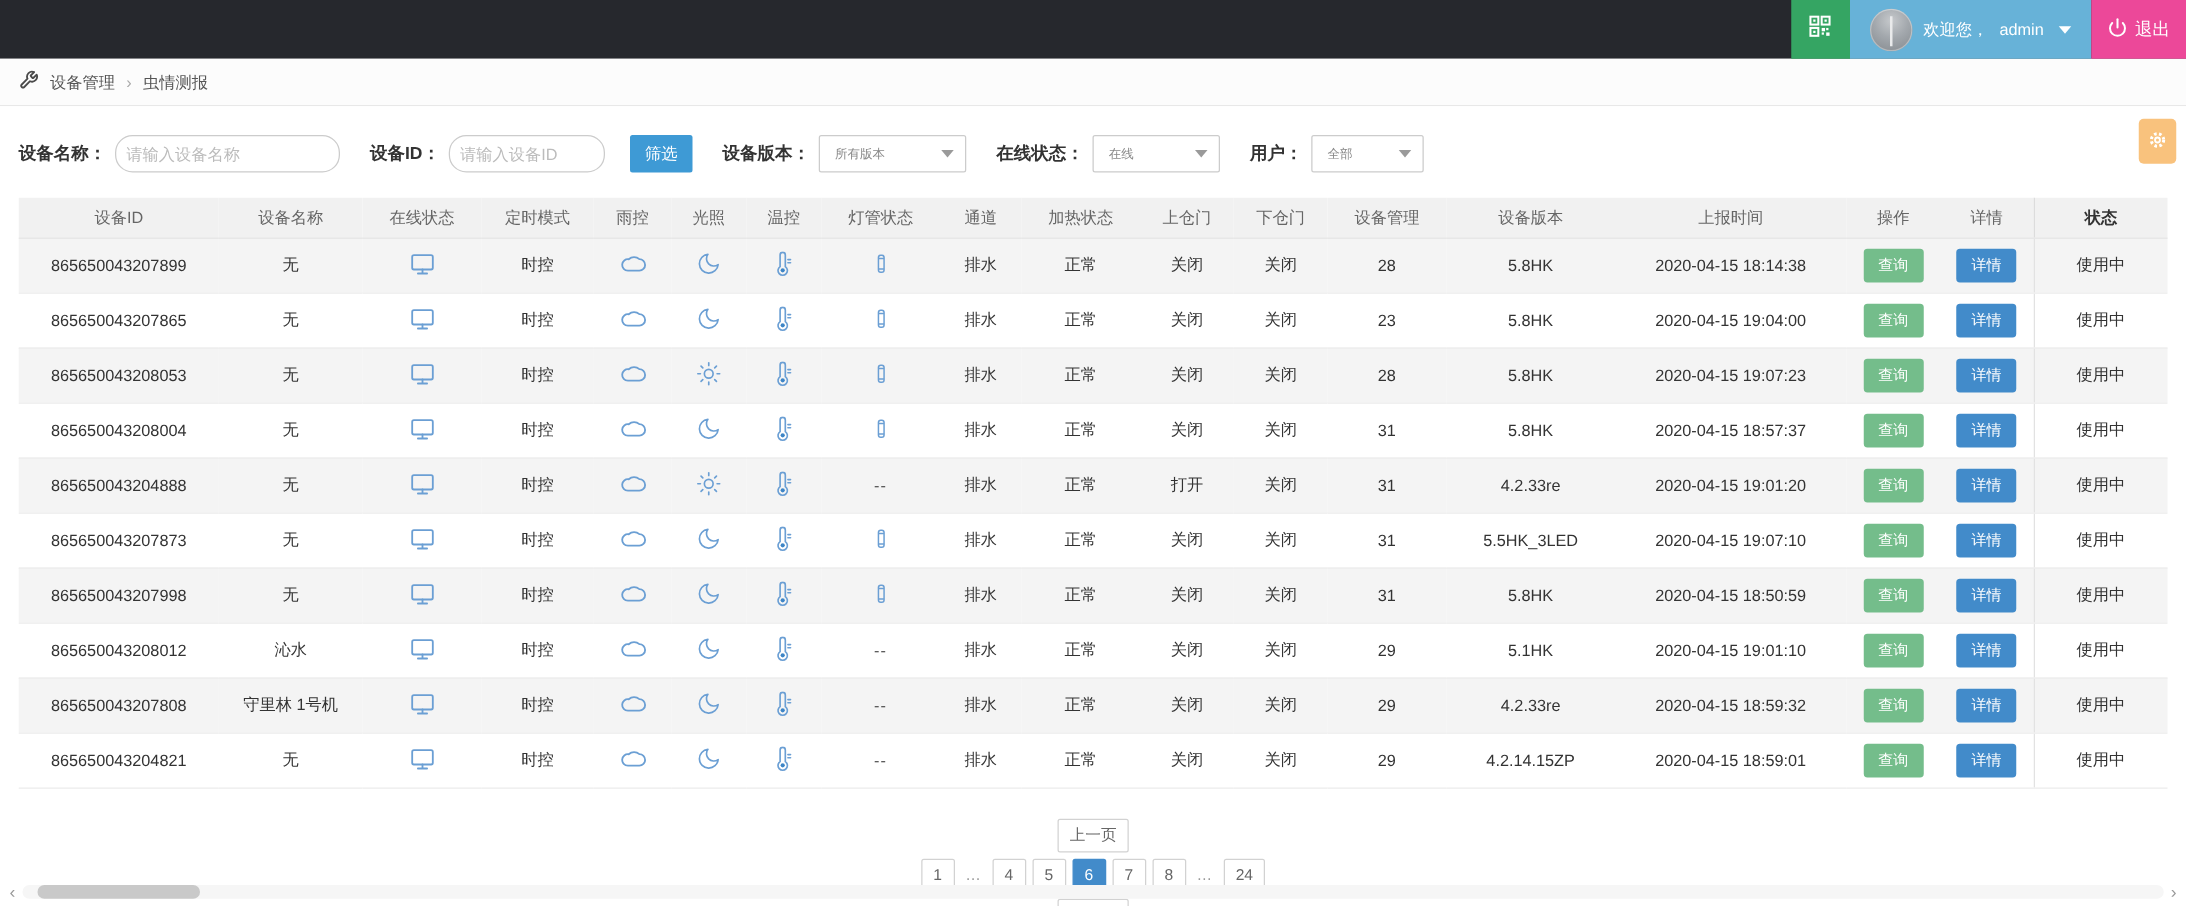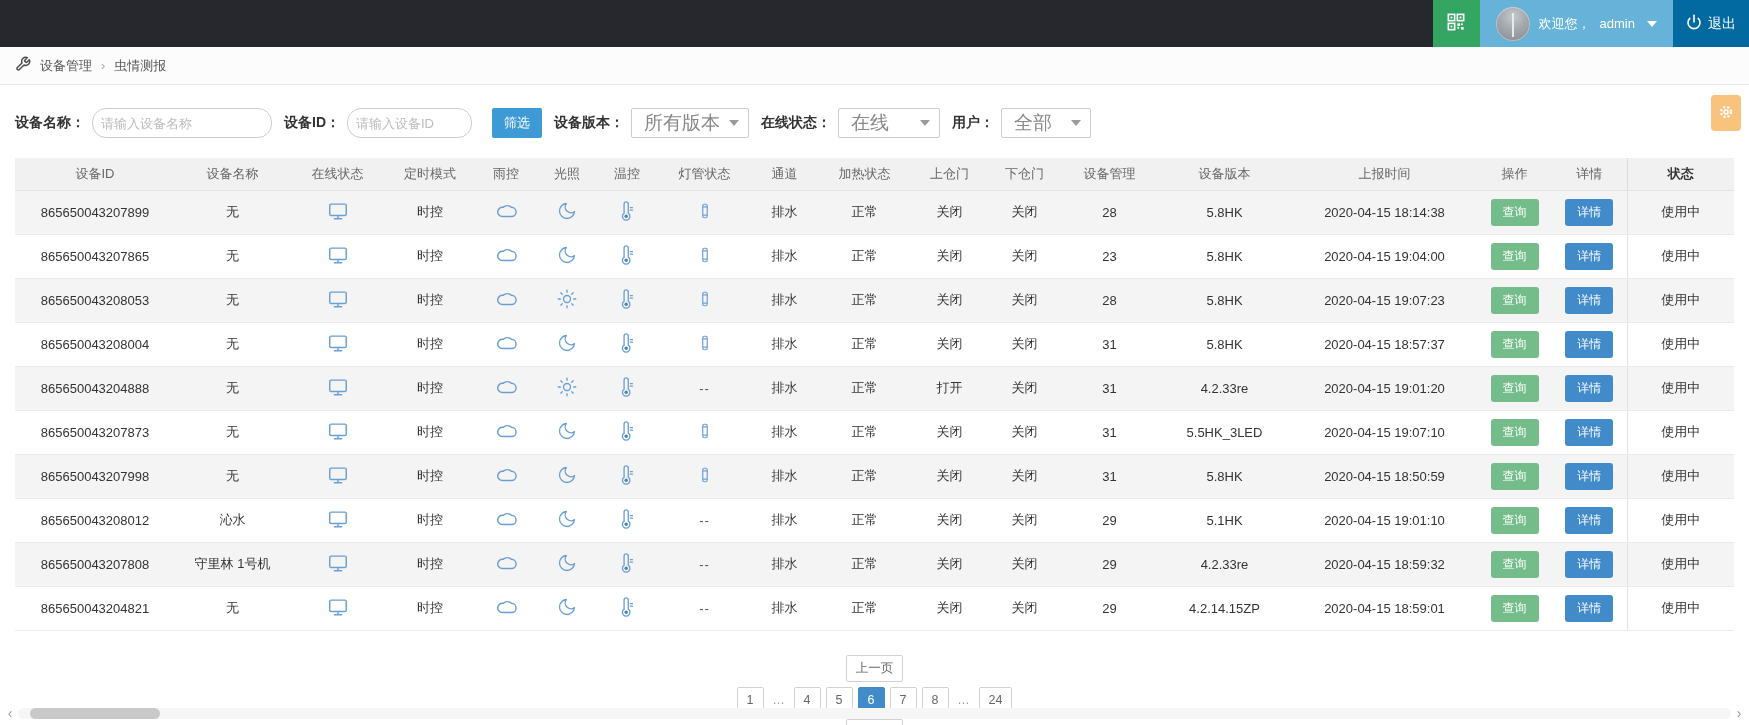--- a/index.html
+++ b/index.html
@@ -9,37 +9,37 @@
   
   .topbar { height:47px; background:#26282d; display:flex; align-items:stretch; justify-content:flex-end; }
   .tb-btn { display:flex; align-items:center; justify-content:center; cursor:pointer; }
   .tb-green { width:47px; background:#35a563; }
   .tb-user { background:#67b2d8; display:flex; align-items:center; gap:9px; padding:0 16px; color:#fff; font-size:13px; cursor:pointer; }
   .avatar { width:34px; height:34px; border-radius:50%; flex:0 0 auto;
     background:radial-gradient(circle at 50% 28%, #c6c9cc 0%, #a3a8ad 45%, #83888d 100%);
     box-shadow:inset 0 0 0 1px rgba(255,255,255,.35); position:relative; overflow:hidden; }
   .avatar::after { content:""; position:absolute; left:16px; top:6px; width:2px; height:24px; background:#e9eaeb; }
   .caret-down { width:0; height:0; border-left:5px solid transparent; border-right:5px solid transparent; border-top:6px solid #fff; margin-left:3px; }
-  .tb-red { background:#0369a1; color:#fff; display:flex; align-items:center; gap:6px; padding:0 13px; font-size:14px; cursor:pointer; }
+  .tb-red { background:#ec4899; color:#fff; display:flex; align-items:center; gap:6px; padding:0 13px; font-size:14px; cursor:pointer; }
 
   
   .breadcrumb-bar { height:38px; background:#fcfcfc; border-bottom:1px solid #e8e8e8;
     display:flex; align-items:center; gap:9px; padding:0 15px; font-size:13px; color:#555; }
   .crumb-sep { color:#aaa; font-size:13px; }
 
   
   .filter-bar { position:relative; padding:23px 15px 20px; background:#fff; display:flex; align-items:center; }
   .f-label { font-size:14px; font-weight:bold; color:#333; white-space:nowrap; margin-right:7px; }
-  .f-gap { margin-left:12px; }
+  .f-gap { margin-left:24px; }
   .f-input { height:30px; border:1px solid #ccc; border-radius:14px; padding:0 8px; font-size:13px; color:#555; outline:none; }
   .f-input::placeholder { color:#bcbcbc; }
   .w-name { width:180px; } .w-id { width:125px; }
   .btn-filter { height:30px; padding:0 12px; margin-left:20px; background:#3e9ad5; border:none; border-radius:2px; color:#fff; font-size:13px; cursor:pointer; }
   .f-select { height:30px; border:1px solid #ccc; border-radius:2px; background:#fff; display:flex; align-items:center;
-    justify-content:space-between; padding:0 9px 0 12px; font-size:19px; color:#888; cursor:pointer; }
+    justify-content:space-between; padding:0 9px 0 12px; font-size:10px; color:#888; cursor:pointer; }
   .w-ver { width:118px; } .w-online { width:102px; } .w-user { width:90px; }
   .sel-caret { width:0; height:0; border-left:5px solid transparent; border-right:5px solid transparent; border-top:6px solid #9a9a9a; }
   .gear-fab { position:absolute; right:8px; top:10px; width:30px; height:36px; background:#f9c27d; border:none;
     border-radius:4px; display:flex; align-items:center; justify-content:center; cursor:pointer; }
 
   
   .table-wrap { margin:0 15px; }
   table { width:100%; border-collapse:collapse; table-layout:fixed; }
   thead th { height:32px; background:#f1f1f1; font-weight:normal; font-size:13px; color:#666; border-bottom:1px solid #e2e2e2; }
   thead th.col-status { font-weight:bold; color:#333; border-left:1px solid #dcdcdc; }

